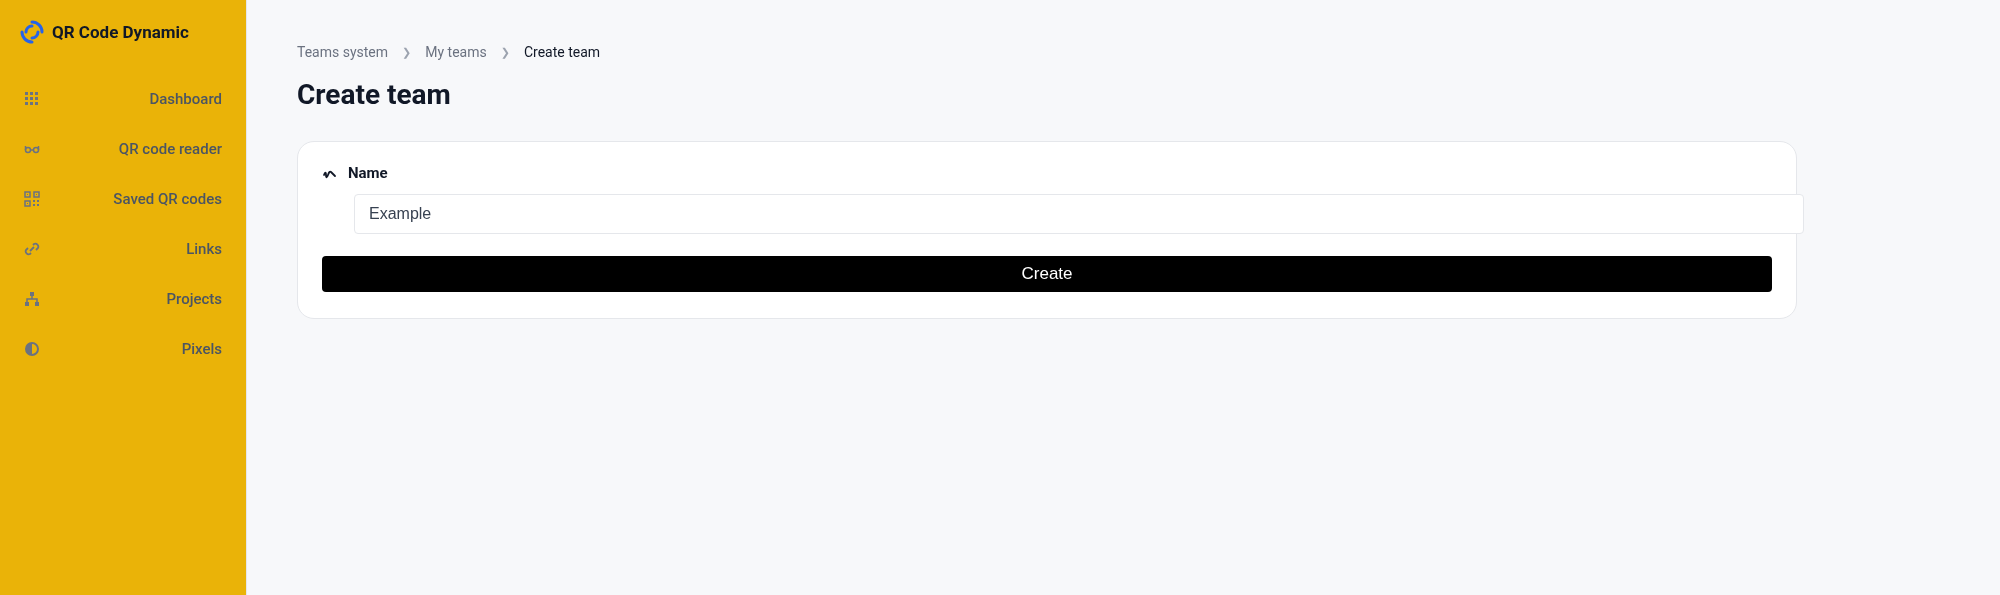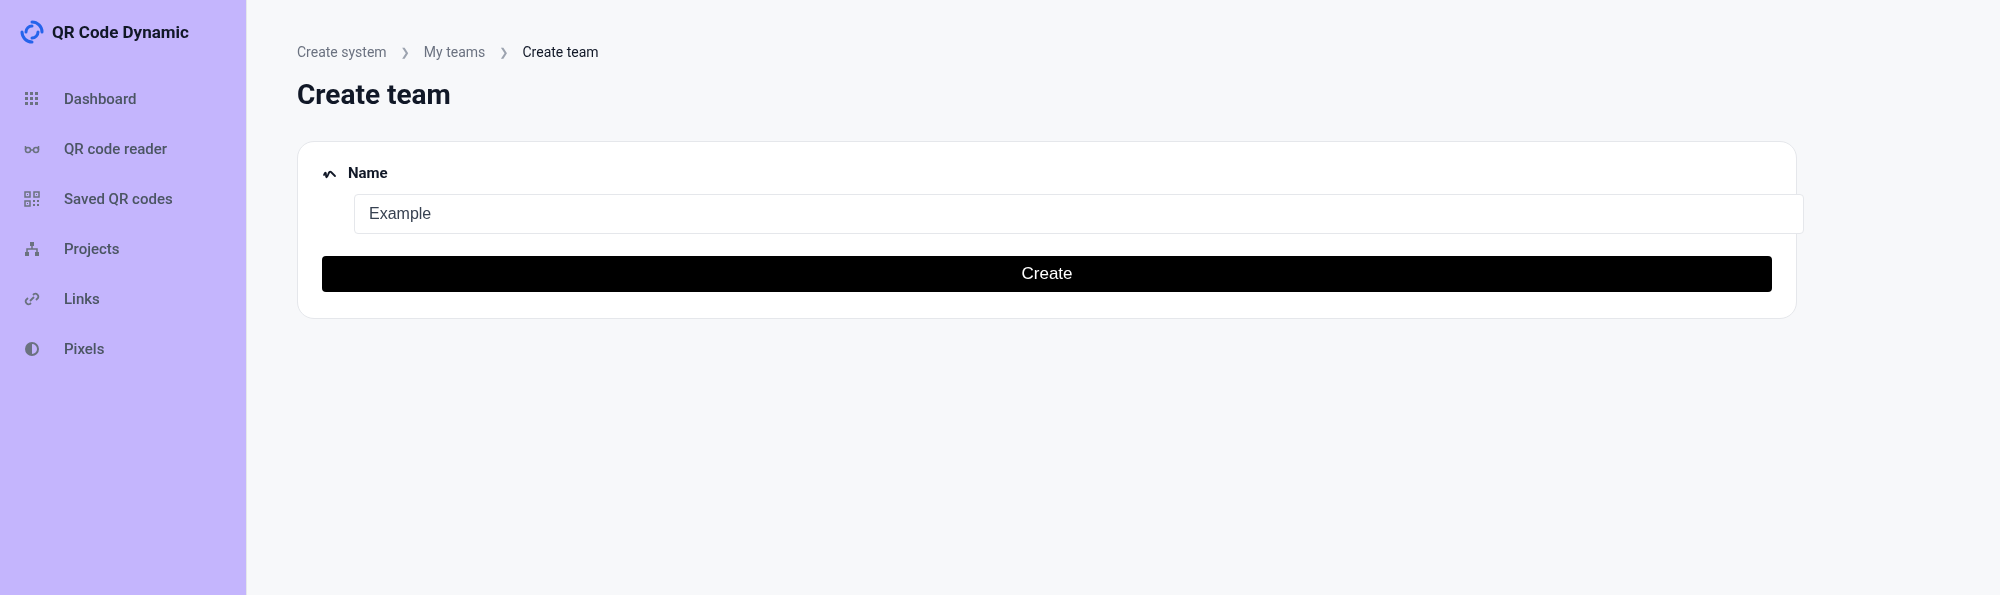--- a/index.html
+++ b/index.html
@@ -9,21 +9,21 @@
     }
     body {
       font-family: -apple-system, BlinkMacSystemFont, "Segoe UI", Roboto, "Helvetica Neue", Arial, sans-serif;
       background: #f7f8fa;
       color: #1a202c;
       display: flex;
       min-height: 100vh;
     }
     .sidebar {
       width: 247px;
-      background: #c4b5fd;
+      background: #eab308;
       border-right: 1px solid #e5e7eb;
       padding: 20px 0;
       flex-shrink: 0;
     }
     .logo-container {
       display: flex;
       align-items: center;
       padding: 0 20px 20px 20px;
       gap: 8px;
     }
@@ -43,20 +43,21 @@
     }
     .nav-item {
       display: flex;
       align-items: center;
       gap: 24px;
       padding: 16px 24px;
       color: #4b5563;
       font-size: 15px;
       font-weight: 500;
       cursor: pointer;
+      justify-content: space-between;
     }
     .nav-icon {
       width: 16px;
       height: 16px;
       color: #6b7280;
       flex-shrink: 0;
     }
     .main {
       flex: 1;
       padding: 44px 50px;
@@ -178,46 +179,46 @@
         <rect x="1" y="10" width="5" height="5" fill="none" stroke="currentColor" stroke-width="1.5"></rect>
           <rect x="3" y="12" width="1" height="1"></rect>
         <rect x="9" y="9" width="2" height="2"></rect>
           <rect x="13" y="9" width="2" height="2"></rect>
           <rect x="9" y="13" width="2" height="2"></rect>
           <rect x="13" y="13" width="2" height="2"></rect>
       </svg>
       <span>Saved QR codes</span>
     </li>
     <li class="nav-item">
+      <svg class="nav-icon" viewBox="0 0 16 16" fill="none" stroke="currentColor" stroke-width="1.8">
+        <path d="M6 10l4-4M7 12l-1 1a3 3 0 01-4-4l2-2M9 4l1-1a3 3 0 014 4l-2 2"></path>
+      </svg>
+      <span>Links</span>
+    </li>
+    <li class="nav-item">
       <svg class="nav-icon" viewBox="0 0 16 16" fill="currentColor">
         <rect x="6" y="1" width="4" height="4"></rect>
           <rect x="1" y="11" width="4" height="4"></rect>
           <rect x="11" y="11" width="4" height="4"></rect>
         <path d="M8 5v3M8 8H3v3M8 8h5v3" stroke="currentColor" stroke-width="1.5" fill="none"></path>
       </svg>
       <span>Projects</span>
     </li>
     <li class="nav-item">
-      <svg class="nav-icon" viewBox="0 0 16 16" fill="none" stroke="currentColor" stroke-width="1.8">
-        <path d="M6 10l4-4M7 12l-1 1a3 3 0 01-4-4l2-2M9 4l1-1a3 3 0 014 4l-2 2"></path>
-      </svg>
-      <span>Links</span>
-    </li>
-    <li class="nav-item">
       <svg class="nav-icon" viewBox="0 0 16 16" fill="currentColor">
         <path d="M8 1a7 7 0 100 14A7 7 0 008 1zm0 12V3a5 5 0 010 10z"></path>
       </svg>
       <span>Pixels</span>
     </li>
   </ul>
 </aside>
 
 <main class="main">
   <nav class="breadcrumb">
-    <a>Create system</a>
+    <a>Teams system</a>
     <span class="chevron">❯</span>
     <a>My teams</a>
     <span class="chevron">❯</span>
     <span class="breadcrumb-current">Create team</span>
   </nav>
 
   <h1 class="page-title">Create team</h1>
 
   <div class="card">
     <div class="field-label-row">

